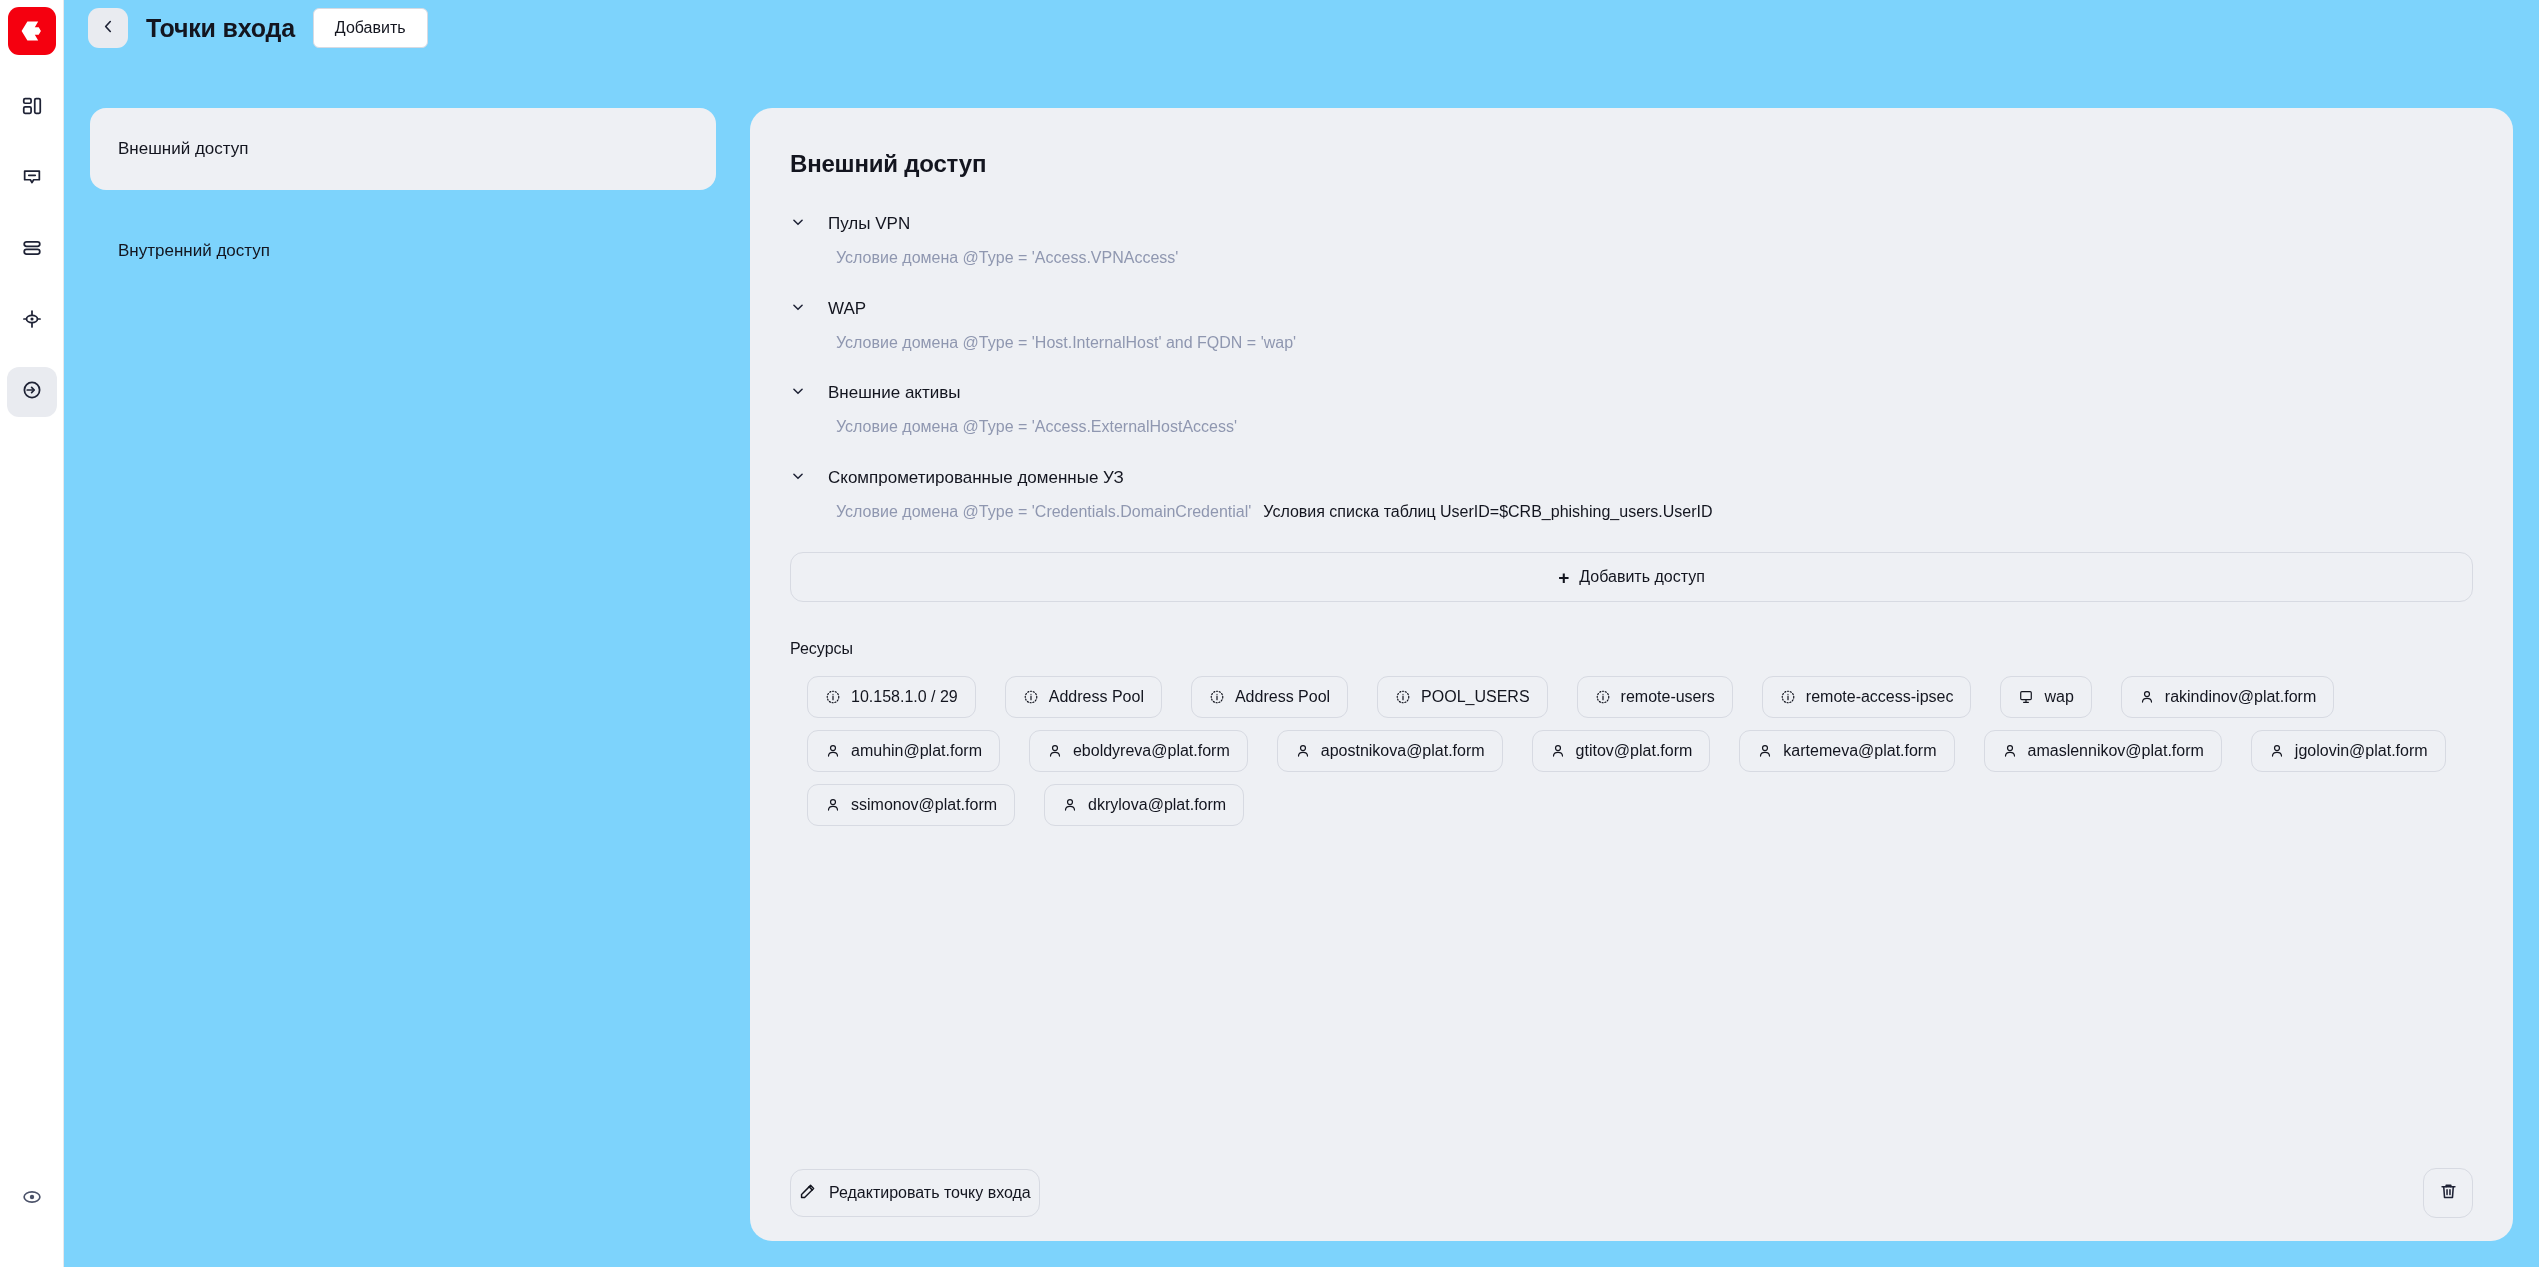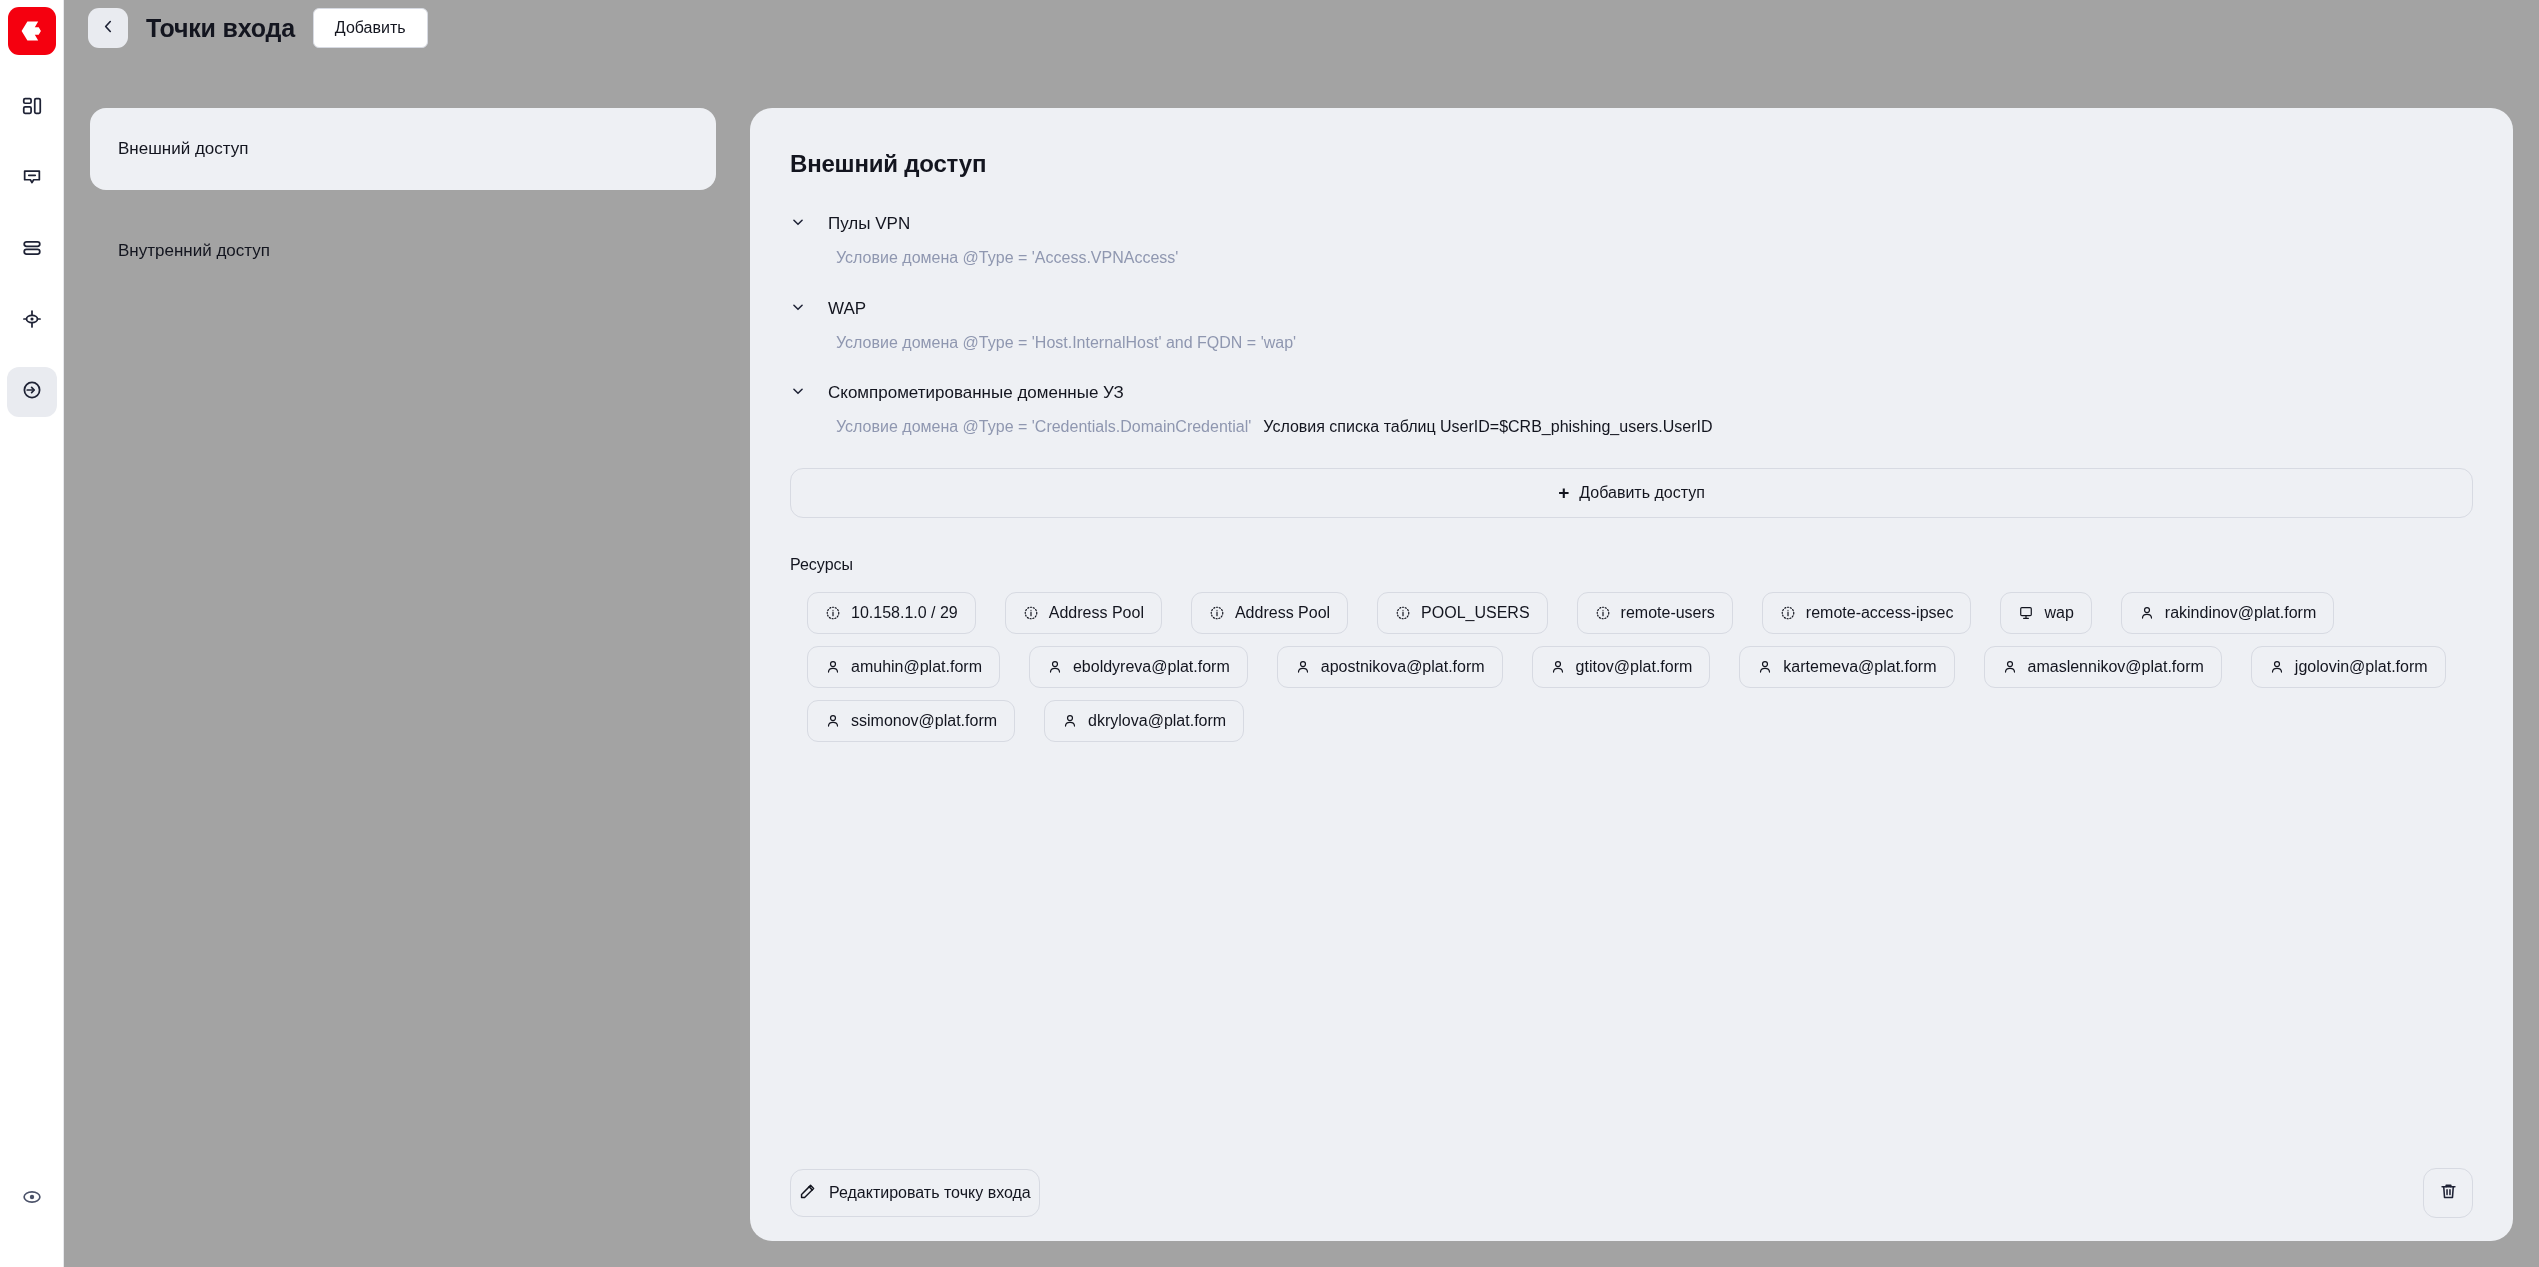--- a/index.html
+++ b/index.html
@@ -12,21 +12,21 @@
     font-family: "Liberation Sans", "DejaVu Sans", sans-serif;
     -webkit-font-smoothing: antialiased;
   }
 
   
   .app {
     position: relative;
     width: 2539px;
     height: 1267px;
     display: flex;
-    background: #a3a3a3;
+    background: #7dd3fc;
   }
 
   
   .rail {
     width: 64px;
     height: 100%;
     flex: 0 0 64px;
     background: #ffffff;
     border-right: 1px solid #e7e8ec;
     display: flex;
@@ -421,20 +421,33 @@
                   <polyline points="5,9 12,16 19,9"></polyline>
                 </svg>
               </span>
               <span class="cond-name">WAP</span>
             </div>
             <div class="cond-desc">
               <span>Условие домена @Type = 'Host.InternalHost' and FQDN = 'wap'</span>
             </div>
           </div>
 
+          <div class="cond">
+            <div class="cond-head">
+              <span class="chev">
+                <svg width="14" height="14" viewBox="0 0 24 24" fill="none" stroke="#1e2235" stroke-width="2.6" stroke-linecap="round" stroke-linejoin="round">
+                  <polyline points="5,9 12,16 19,9"></polyline>
+                </svg>
+              </span>
+              <span class="cond-name">Внешние активы</span>
+            </div>
+            <div class="cond-desc">
+              <span>Условие домена @Type = 'Access.ExternalHostAccess'</span>
+            </div>
+          </div>
 
           <div class="cond">
             <div class="cond-head">
               <span class="chev">
                 <svg width="14" height="14" viewBox="0 0 24 24" fill="none" stroke="#1e2235" stroke-width="2.6" stroke-linecap="round" stroke-linejoin="round">
                   <polyline points="5,9 12,16 19,9"></polyline>
                 </svg>
               </span>
               <span class="cond-name">Скомпрометированные доменные УЗ</span>
             </div>

